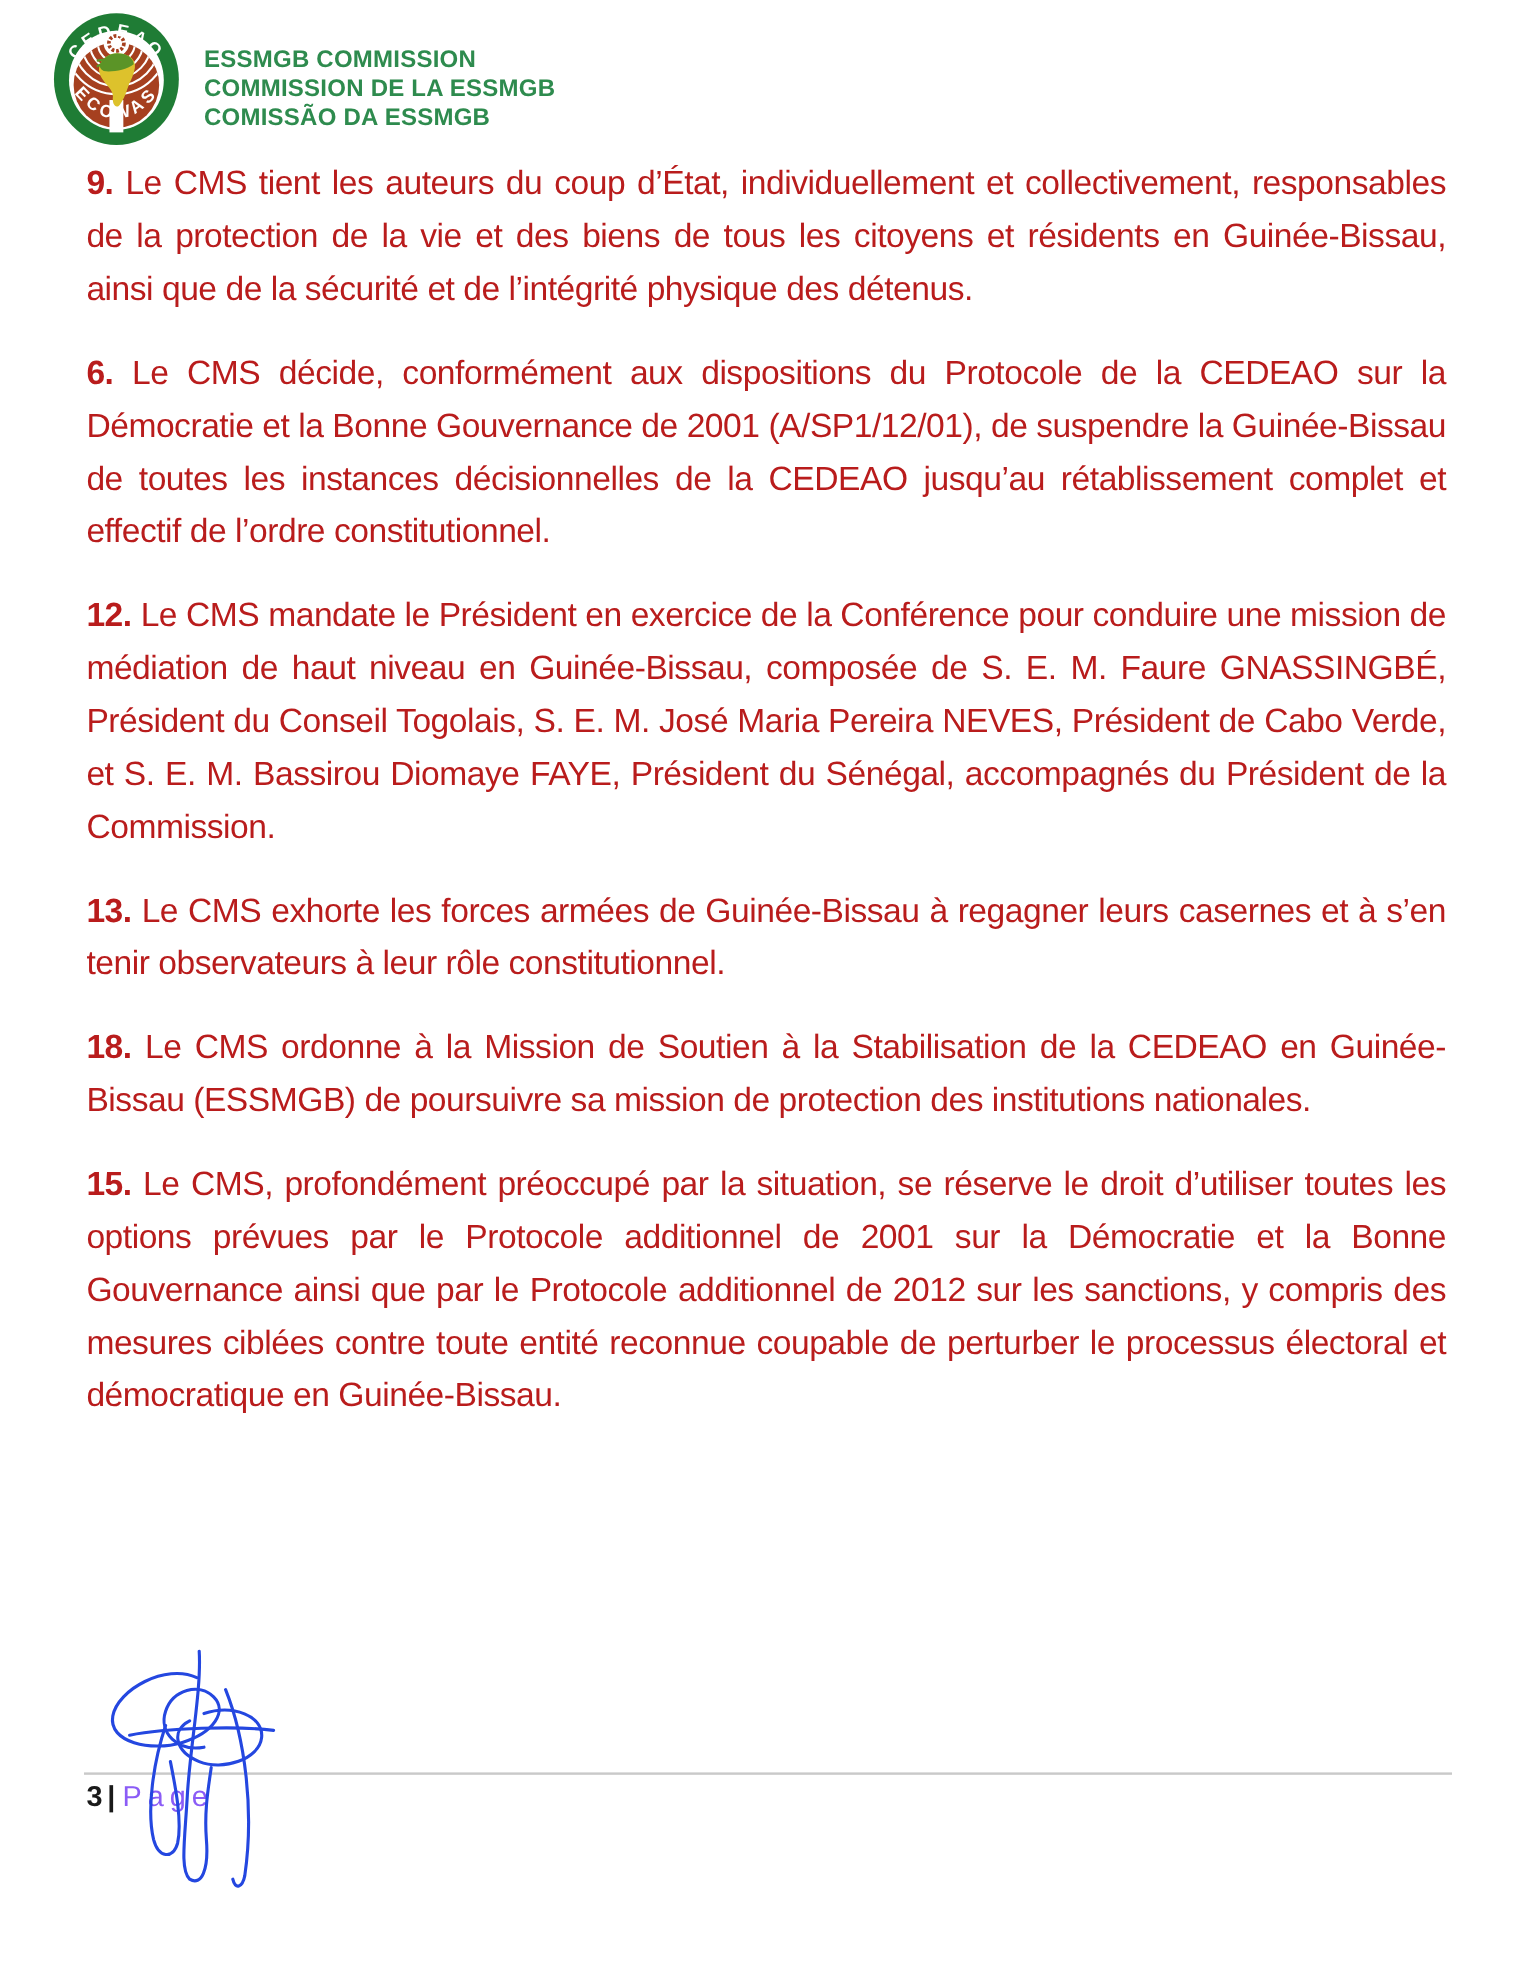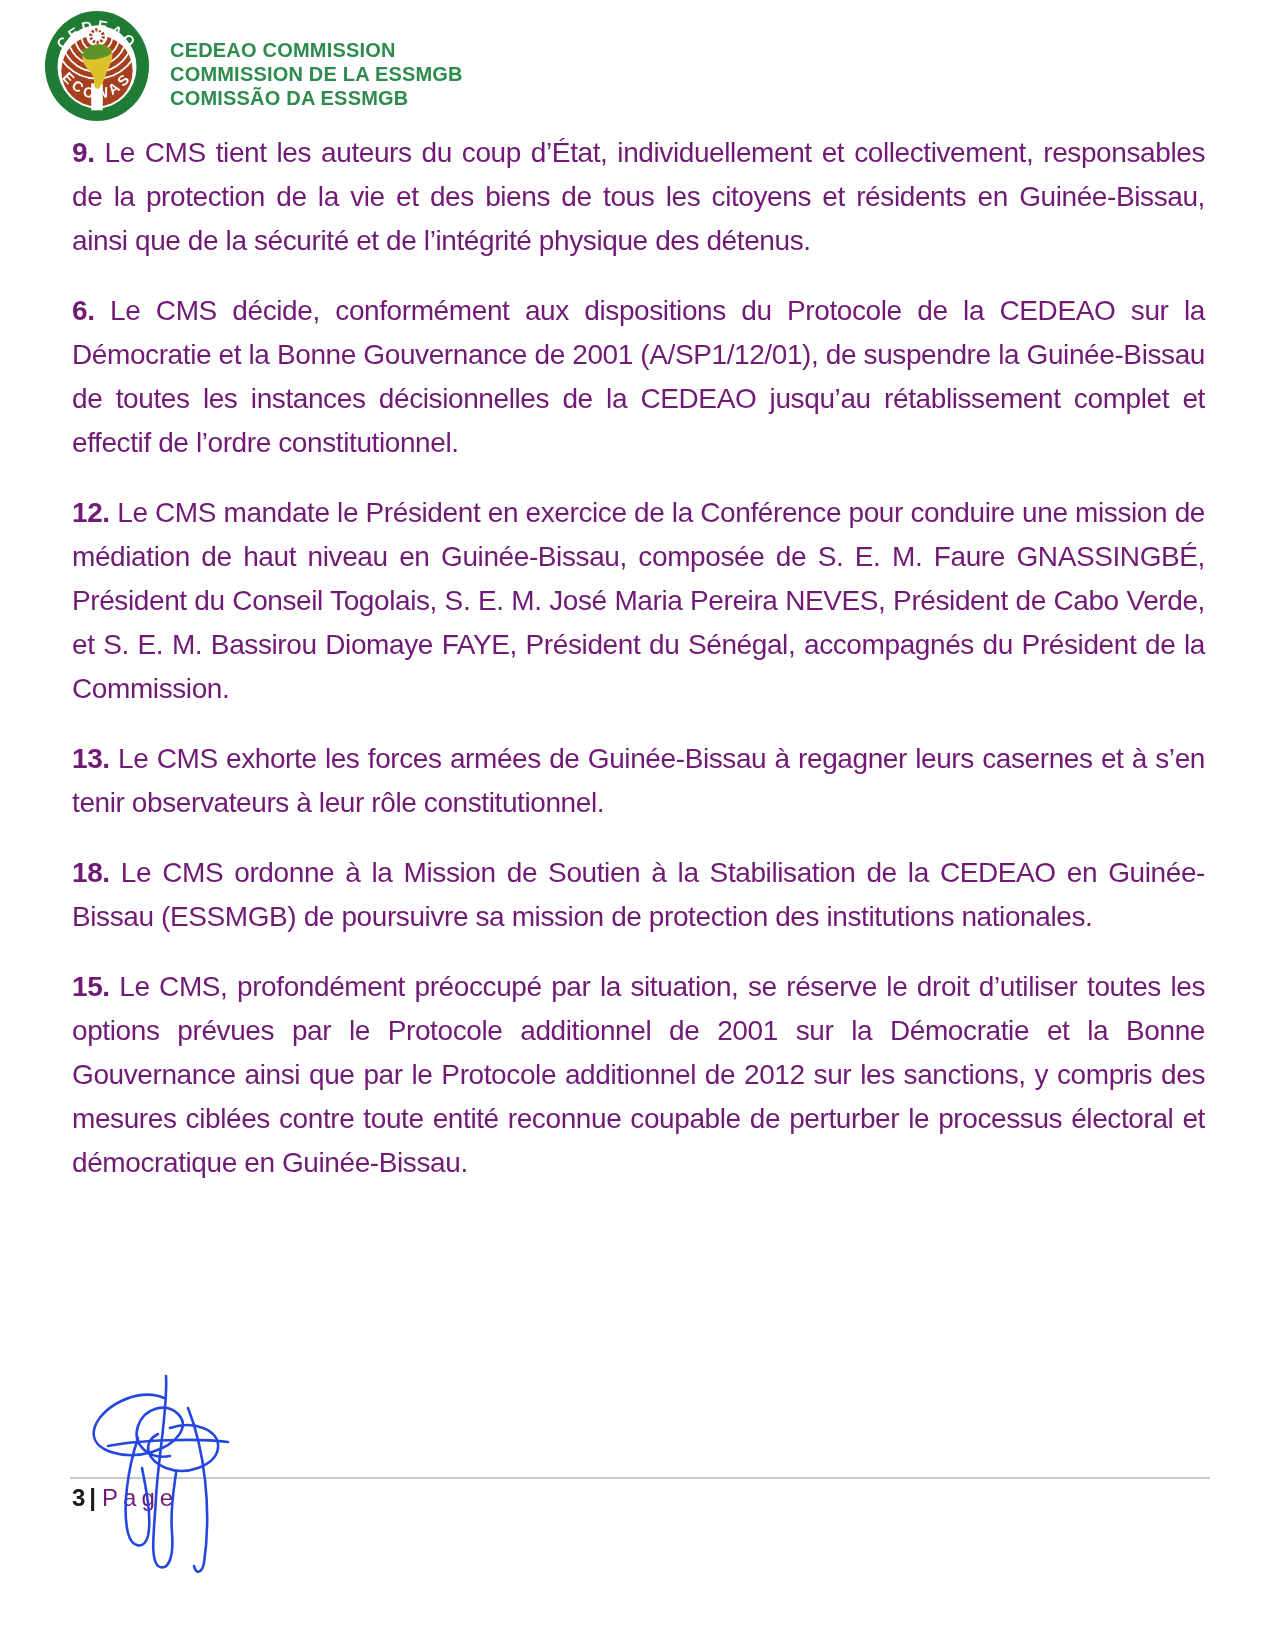--- a/index.html
+++ b/index.html
@@ -27,21 +27,21 @@
     font-weight: bold;
     font-size: 20px;
     line-height: 24px;
     letter-spacing: 0.2px;
   }
   .content {
     position: absolute;
     top: 131px;
     left: 72px;
     width: 1133px;
-    color: #701a75;
+    color: #b91c1c;
     font-size: 28px;
     line-height: 44px;
     letter-spacing: -0.4px;
     text-align: justify;
   }
   .para { margin-bottom: 26px; }
   .pnum { font-weight: bold; }
   .footer-rule {
     position: absolute;
     left: 70px;
@@ -52,21 +52,21 @@
   }
   .footer-text {
     position: absolute;
     left: 72px;
     top: 1484px;
     font-size: 24px;
     white-space: nowrap;
   }
   .pg-num, .pg-sep { font-weight: bold; color: #1a1a1a; }
   .pg-sep { margin: 0 6px 0 4px; }
-  .pg-label { color: #701a75; letter-spacing: 5px; }
+  .pg-label { color: #8b5cf6; letter-spacing: 5px; }
   .signature {
     position: absolute;
     left: 78px;
     top: 1368px;
     width: 180px;
     height: 210px;
     z-index: 5;
   }
 </style>
 </head>
@@ -110,21 +110,21 @@
 
         <text font-family="Liberation Sans, sans-serif" font-size="15" font-weight="bold" fill="#ffffff" letter-spacing="3.5" text-anchor="middle">
           <textPath href="#arcTop" startOffset="50%">CEDEAO</textPath>
         </text>
         <text font-family="Liberation Sans, sans-serif" font-size="15" font-weight="bold" fill="#ffffff" letter-spacing="3.5" text-anchor="middle">
           <textPath href="#arcBot" startOffset="50%">ECOWAS</textPath>
         </text>
       </svg>
     </div>
     <div class="org-lines">
-      <div>CEDEAO COMMISSION</div>
+      <div>ESSMGB COMMISSION</div>
       <div>COMMISSION DE LA ESSMGB</div>
       <div>COMISSÃO DA ESSMGB</div>
     </div>
   </div>
 
   <div class="content">
     <p class="para"><b class="pnum">9.</b> <span>Le CMS tient les auteurs du coup d’État, individuellement et collectivement, responsables de la protection de la vie et des biens de tous les citoyens et résidents en Guinée-Bissau, ainsi que de la sécurité et de l’intégrité physique des détenus.</span></p>
     <p class="para"><b class="pnum">6.</b> <span>Le CMS décide, conformément aux dispositions du Protocole de la CEDEAO sur la Démocratie et la Bonne Gouvernance de 2001 (A/SP1/12/01), de suspendre la Guinée-Bissau de toutes les instances décisionnelles de la CEDEAO jusqu’au rétablissement complet et effectif de l’ordre constitutionnel.</span></p>
     <p class="para"><b class="pnum">12.</b> <span>Le CMS mandate le Président en exercice de la Conférence pour conduire une mission de médiation de haut niveau en Guinée-Bissau, composée de S. E. M. Faure GNASSINGBÉ, Président du Conseil Togolais, S. E. M. José Maria Pereira NEVES, Président de Cabo Verde, et S. E. M. Bassirou Diomaye FAYE, Président du Sénégal, accompagnés du Président de la Commission.</span></p>
     <p class="para"><b class="pnum">13.</b> <span>Le CMS exhorte les forces armées de Guinée-Bissau à regagner leurs casernes et à s’en tenir observateurs à leur rôle constitutionnel.</span></p>

